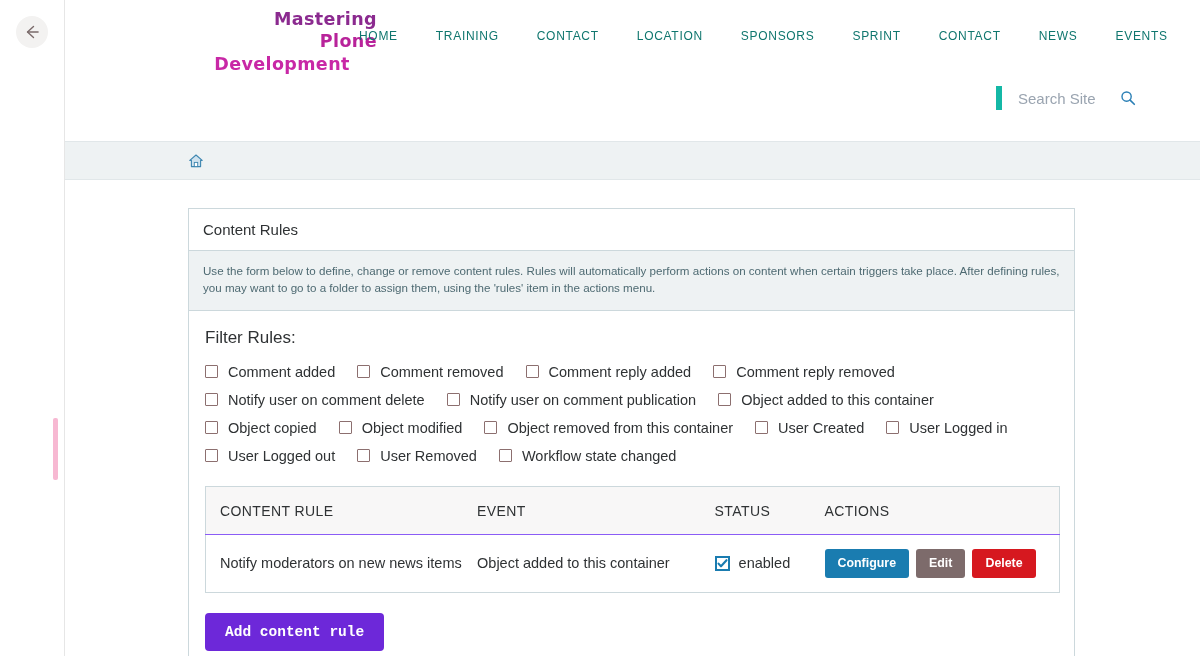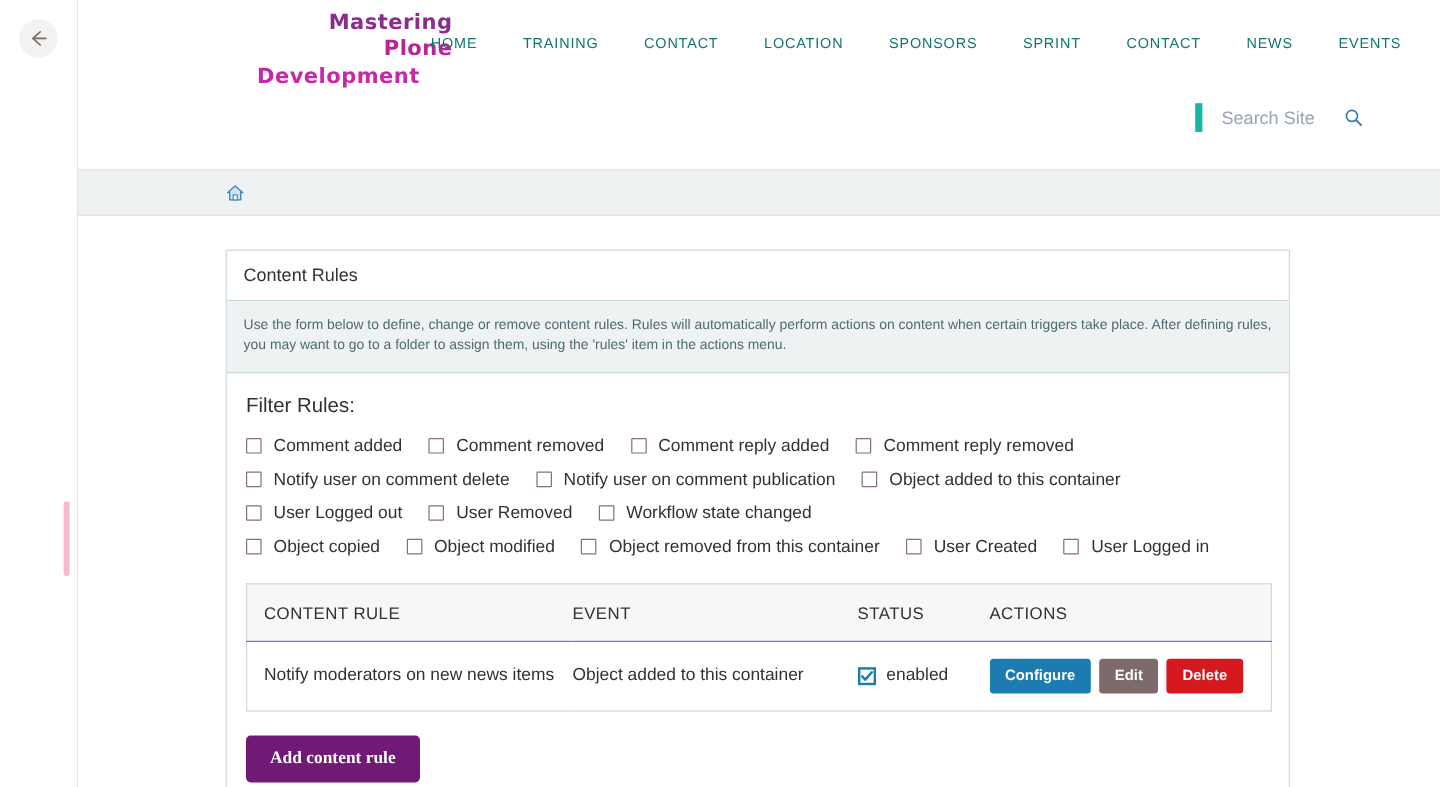--- a/index.html
+++ b/index.html
@@ -143,22 +143,22 @@
     font-family: "Liberation Sans", sans-serif;
     font-size: 12.4px; font-weight: bold;
     padding: 7px 13px; cursor: pointer; line-height: 1.2;
   }
   .btn-configure { background: #1a7cb0; }
   .btn-edit { background: #7d6b6b; }
   .btn-delete { background: #d6181f; }
 
   .btn-add {
     margin-top: 20px;
-    background: #701a75; color: #fff; border: 0; border-radius: 4px;
-    font-family: Liberation Serif, serif;
+    background: #6d28d9; color: #fff; border: 0; border-radius: 4px;
+    font-family: Liberation Mono, monospace;
     font-size: 14.5px; font-weight: bold;
     padding: 11px 20px; cursor: pointer;
   }
 </style>
 </head>
 <body>
 
 <div id="screen">
 
   <div class="chrome-rail">
@@ -255,53 +255,53 @@
           <label class="cbitem">
             <span class="box"></span>
             <span class="lbl">Object added to this container</span>
           </label>
         </div>
 
         
         <div class="cbrow">
           <label class="cbitem">
             <span class="box"></span>
+            <span class="lbl">Object copied</span>
+          </label>
+          <label class="cbitem">
+            <span class="box"></span>
+            <span class="lbl">Object modified</span>
+          </label>
+          <label class="cbitem">
+            <span class="box"></span>
+            <span class="lbl">Object removed from this container</span>
+          </label>
+          <label class="cbitem">
+            <span class="box"></span>
+            <span class="lbl">User Created</span>
+          </label>
+          <label class="cbitem">
+            <span class="box"></span>
+            <span class="lbl">User Logged in</span>
+          </label>
+        </div>
+
+        
+        <div class="cbrow">
+          <label class="cbitem">
+            <span class="box"></span>
             <span class="lbl">User Logged out</span>
           </label>
           <label class="cbitem">
             <span class="box"></span>
             <span class="lbl">User Removed</span>
           </label>
           <label class="cbitem">
             <span class="box"></span>
             <span class="lbl">Workflow state changed</span>
-          </label>
-        </div>
-
-        
-        <div class="cbrow">
-          <label class="cbitem">
-            <span class="box"></span>
-            <span class="lbl">Object copied</span>
-          </label>
-          <label class="cbitem">
-            <span class="box"></span>
-            <span class="lbl">Object modified</span>
-          </label>
-          <label class="cbitem">
-            <span class="box"></span>
-            <span class="lbl">Object removed from this container</span>
-          </label>
-          <label class="cbitem">
-            <span class="box"></span>
-            <span class="lbl">User Created</span>
-          </label>
-          <label class="cbitem">
-            <span class="box"></span>
-            <span class="lbl">User Logged in</span>
           </label>
         </div>
 
         
         <table class="rules-table">
           <thead>
             <tr>
               <th class="col-rule">CONTENT RULE</th>
               <th class="col-event">EVENT</th>
               <th class="col-status">STATUS</th>

